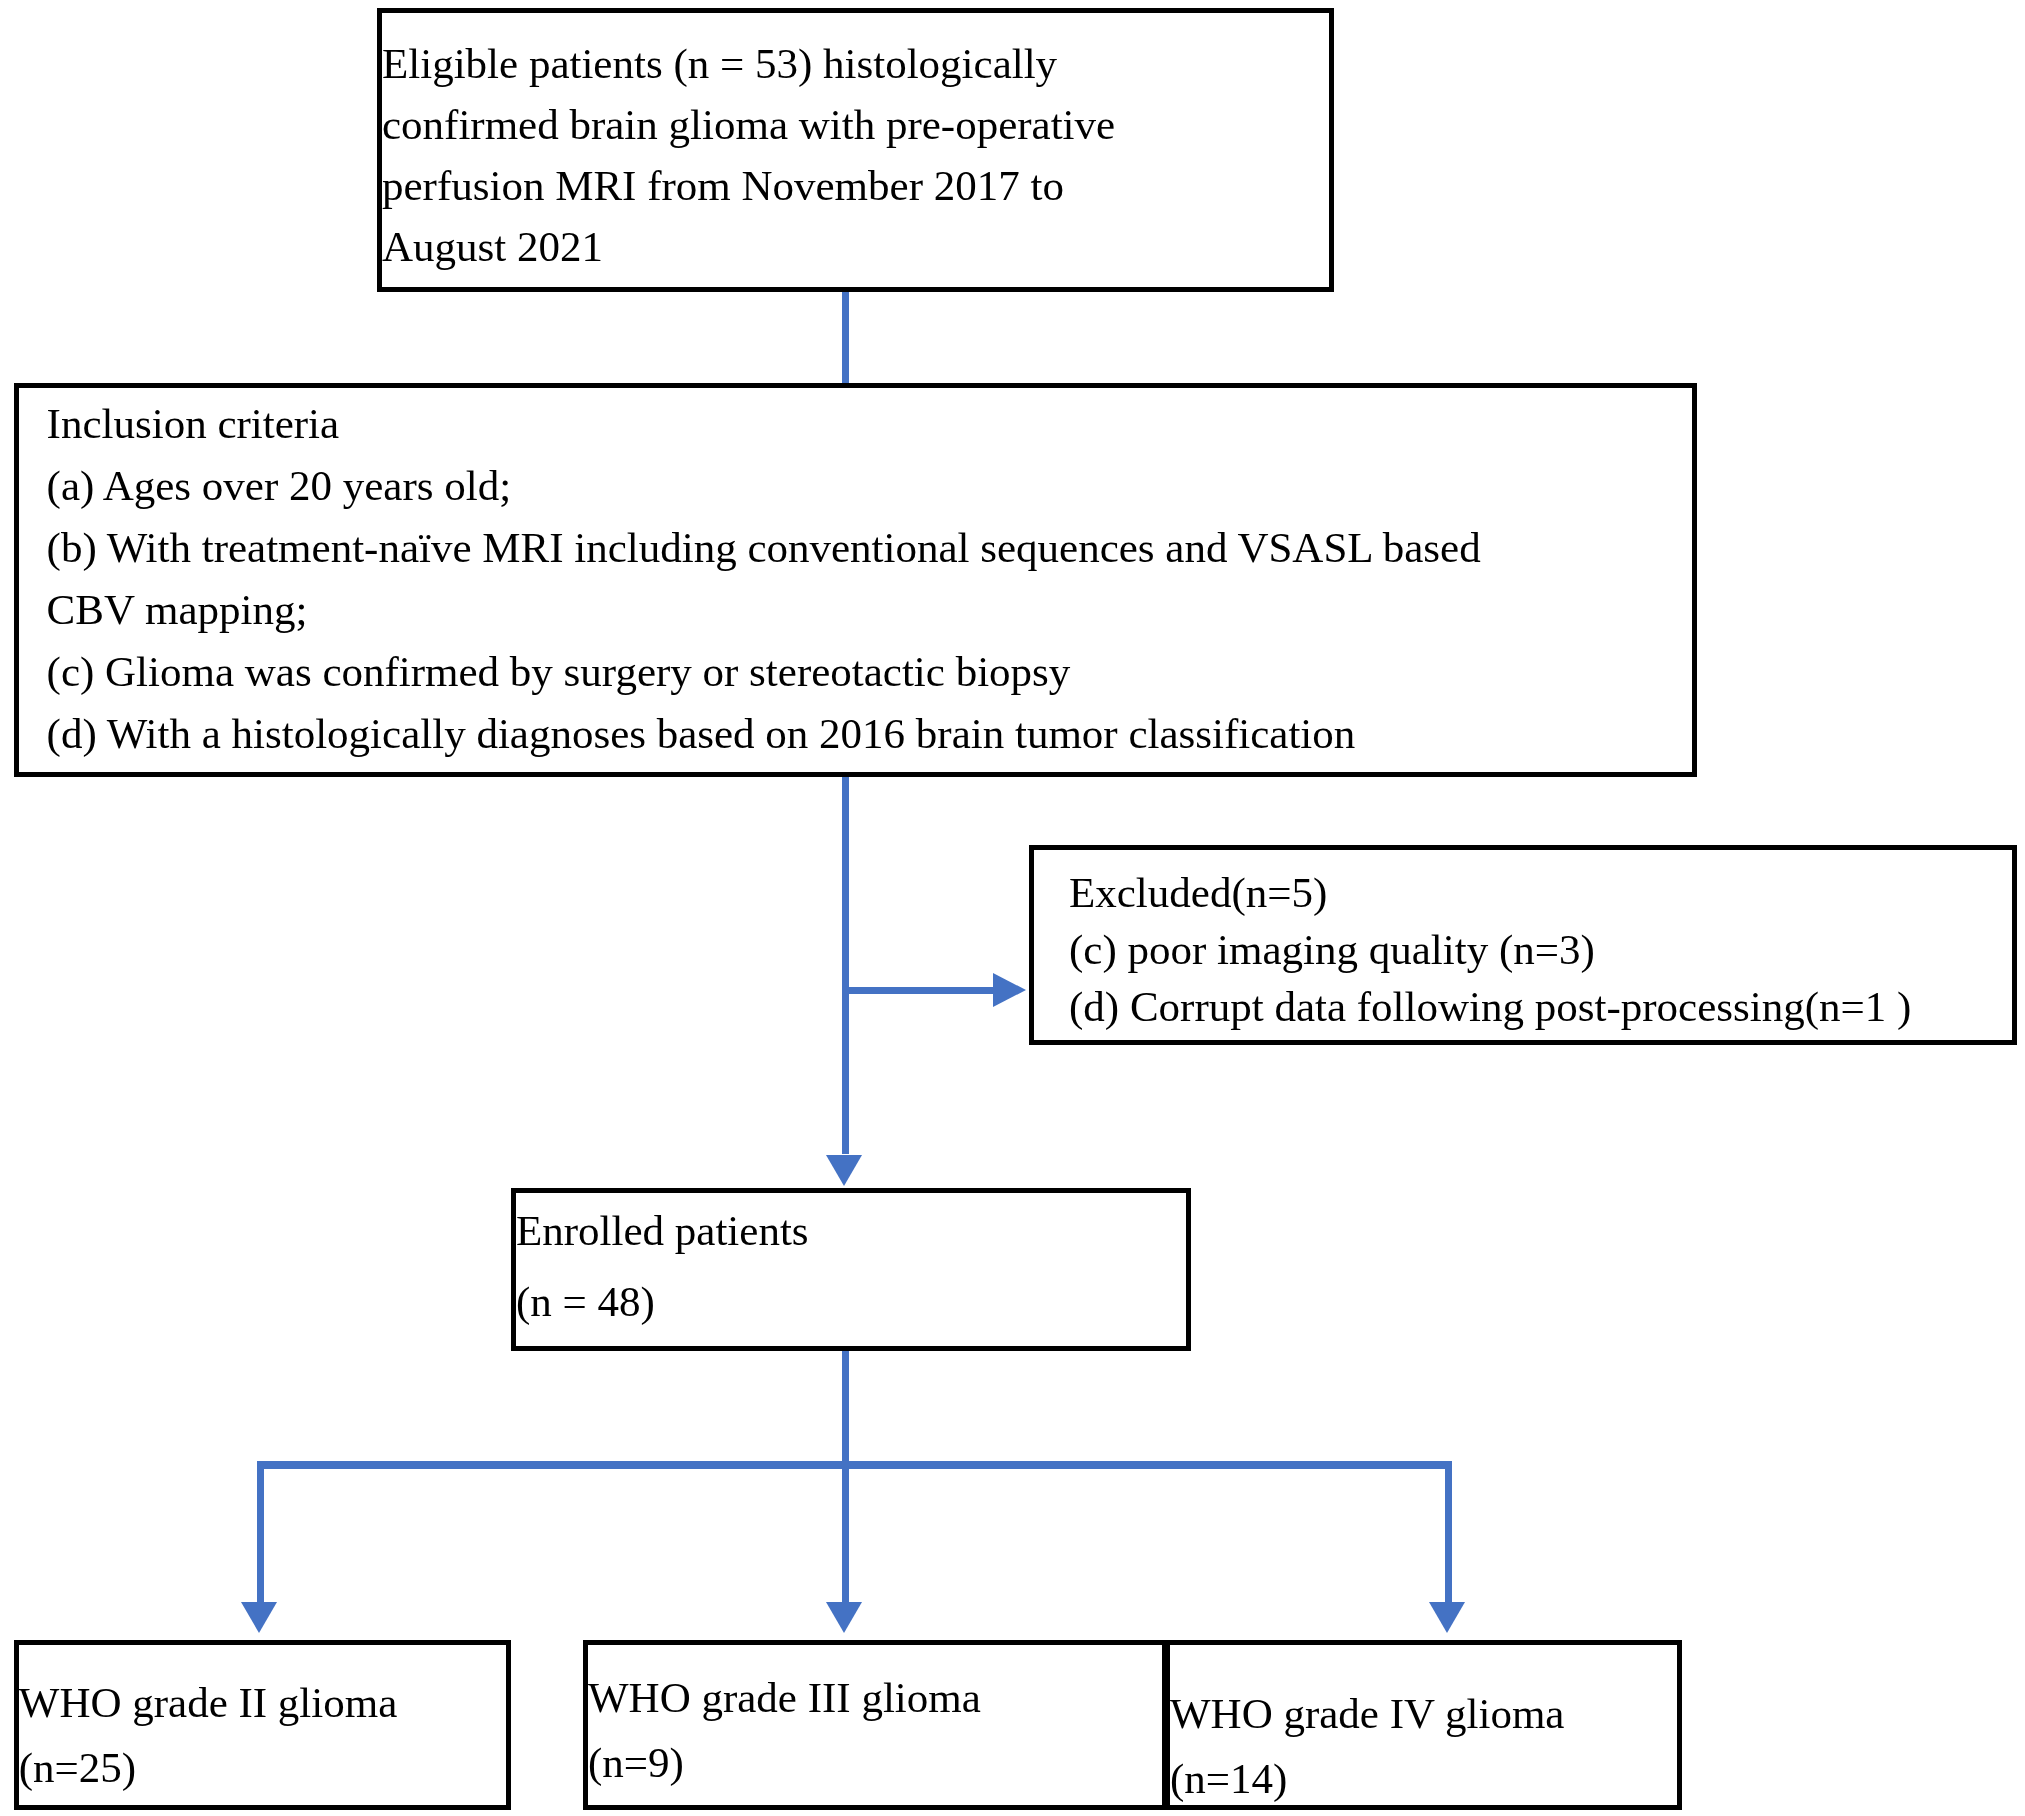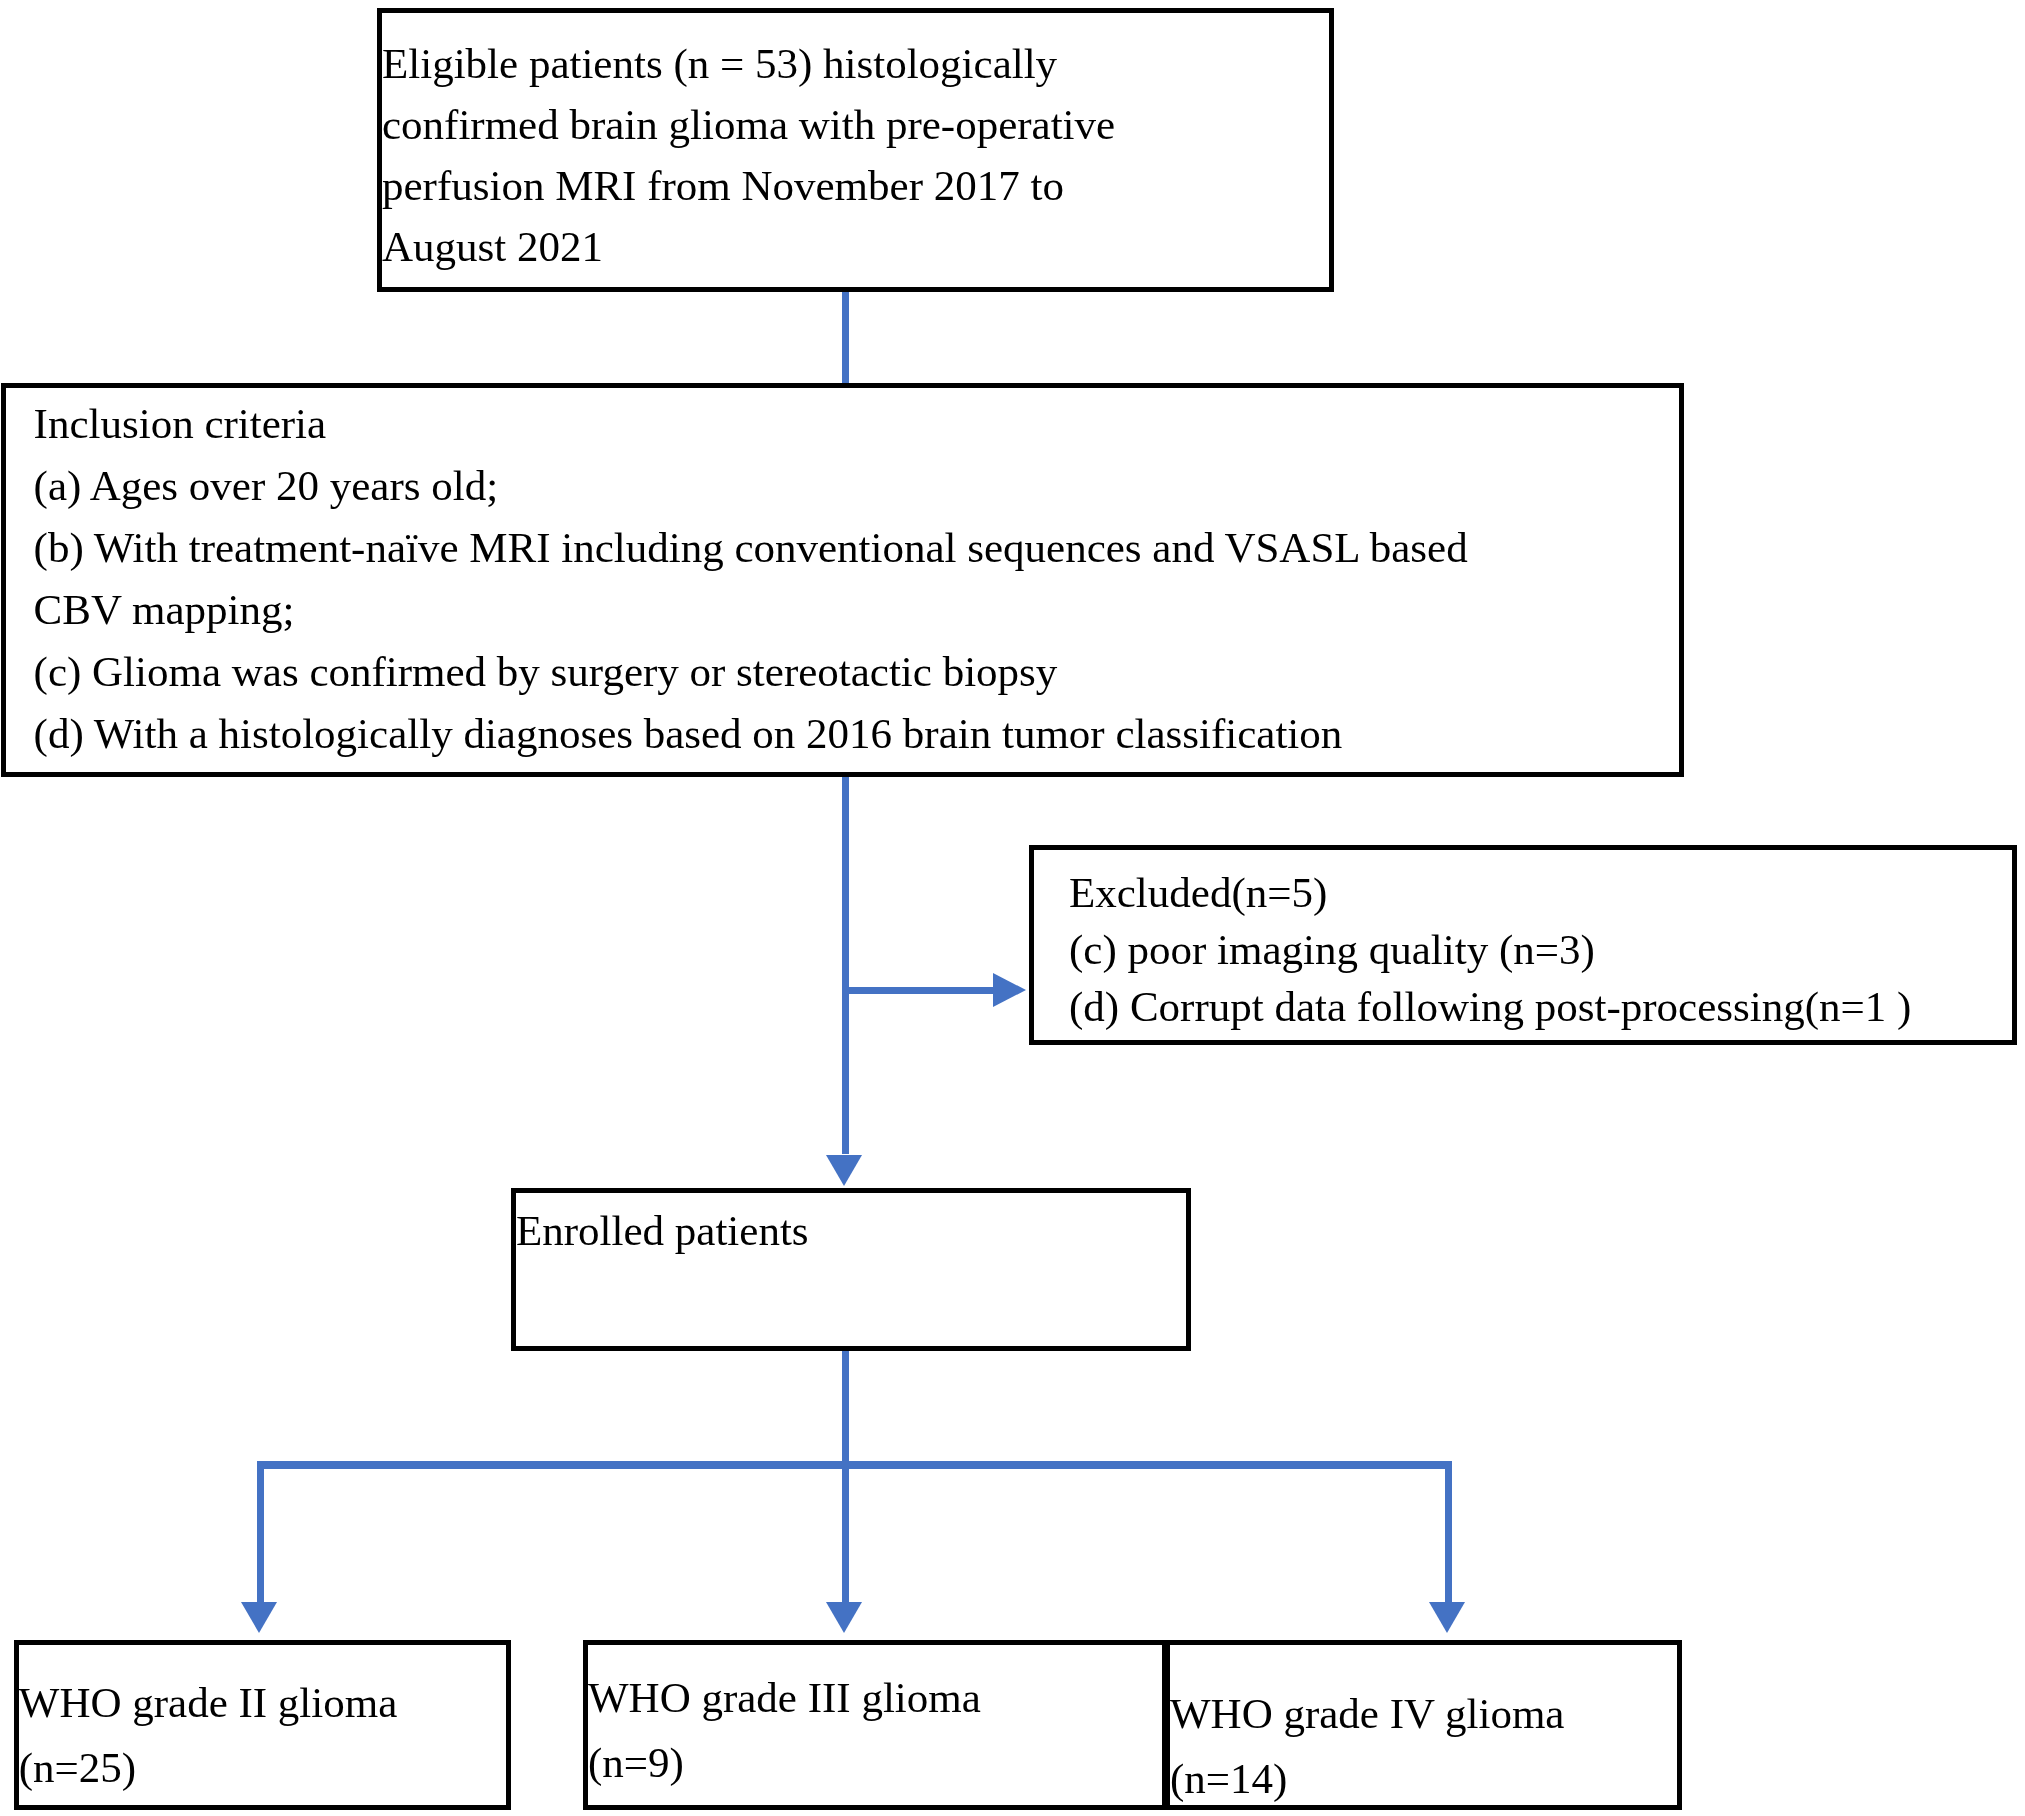--- a/index.html
+++ b/index.html
@@ -36,21 +36,21 @@
   }
   .ah-right {
     position: absolute; width: 0; height: 0;
     border-top: 17.7px solid transparent;
     border-bottom: 17.7px solid transparent;
     border-left: 33px solid var(--arrow-blue);
   }
 
   
   #box-eligible  { left: 377px;  top: 7.9px;    width: 957px;  height: 284px; padding-top: 19.7px; line-height: 61px; }
-  #box-inclusion { left: 1px;    top: 383px;  width: 1683px; height: 394px; padding: 4.9px 7.9px 0 27.6px; line-height: 62px; }
+  #box-inclusion { left: 14px;    top: 383px;  width: 1683px; height: 394px; padding: 4.9px 7.9px 0 27.6px; line-height: 62px; }
   #box-excluded  { left: 1029px; top: 845px;  width: 988px; height: 200px; padding: 13.8px 7.9px 0 35px; line-height: 57px; }
   #box-enrolled  { left: 511px;  top: 1188px; width: 680px;  height: 163px; padding-top: 2px; line-height: 71px; }
   #box-grade2    { left: 13.8px;   top: 1640px; width: 497px;  height: 170px; padding-top: 25px; line-height: 65px; }
   #box-grade3    { left: 583px;  top: 1640px; width: 584px;  height: 170px; padding-top: 19.7px; line-height: 65px; }
   #box-grade4    { left: 1165px; top: 1640px; width: 517px;  height: 170px; padding-top: 36px; line-height: 65px; }
 </style>
 </head>
 <body>
 
 <div id="canvas">
@@ -80,20 +80,21 @@
   <div class="ah-right" style="left:993px; top:973px;"></div>
 
   <div class="fbox" id="box-excluded">
     <div class="ln">Excluded(n=5)</div>
     <div class="ln">(c) poor imaging quality (n=3)</div>
     <div class="ln">(d) Corrupt data following post-processing(n=1 )</div>
   </div>
 
   <div class="fbox center" id="box-enrolled">
     <div class="ln">Enrolled patients</div>
+    <div class="ln">(n = 48)</div>
   </div>
 
   <div class="conn" style="left:842px; top:1351px; width:6.9px; height:117px;"></div>
 
   <div class="conn" style="left:257px; top:1461px; width:1195px; height:7.9px;"></div>
 
   <div class="conn" style="left:257px; top:1461px; width:6.9px; height:143px;"></div>
   <div class="ah-down" style="left:241px; top:1602px;"></div>
 
   <div class="conn" style="left:842px; top:1469px; width:6.9px; height:135px;"></div>

